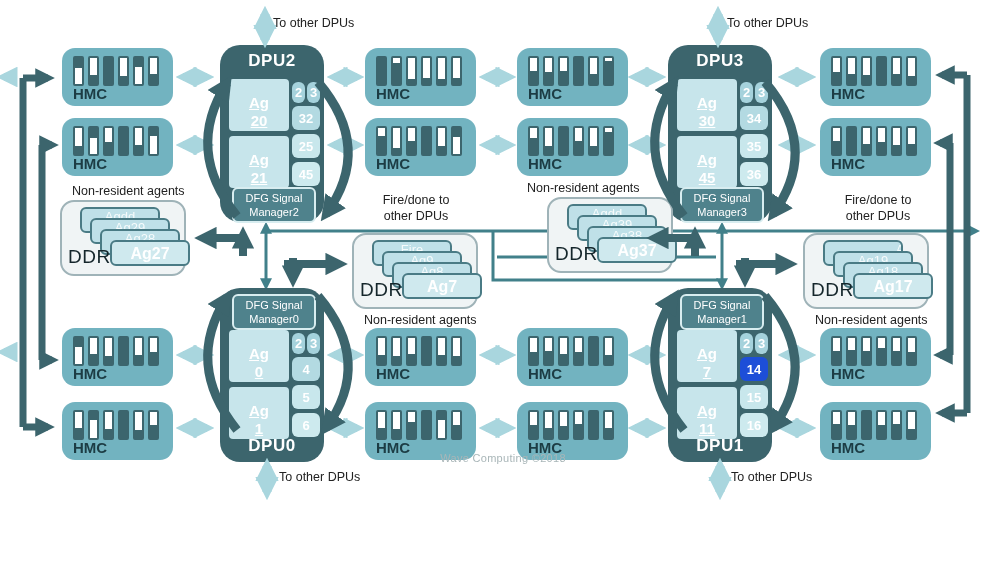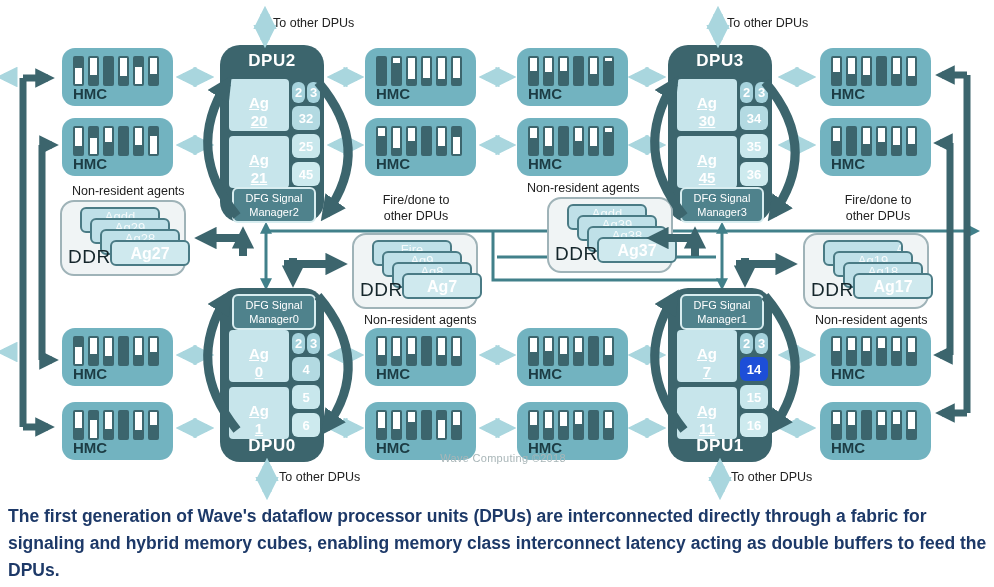--- a/index.html
+++ b/index.html
@@ -619,14 +619,13 @@
         <div class="plabel" style="left: 727px; top: 16px; width: 110px;">To other DPUs</div>
         <div class="plabel" style="left: 279px; top: 470px; width: 110px;">To other DPUs</div>
         <div class="plabel" style="left: 731px; top: 470px; width: 110px;">To other DPUs</div>
         <div class="plabel center" style="left: 372px; top: 193px; width: 88px;">Fire/done to
 other DPUs</div>
         <div class="plabel center" style="left: 834px; top: 193px; width: 88px;">Fire/done to
 other DPUs</div>
       </div>
     <div class="watermark" id="wm" style="left:415px;top:452px;width:176px;">Wave Computing ©2018</div>
   </div>
-  <div class="caption">The first generation of Wave's dataflow processor units (DPUs) are interconnected directly through a fabric for signaling and hybrid memory cubes, enabling memory class interconnect latency acting as double buffers to feed the DPUs.</div>
 </div>
 
 </body></html>

